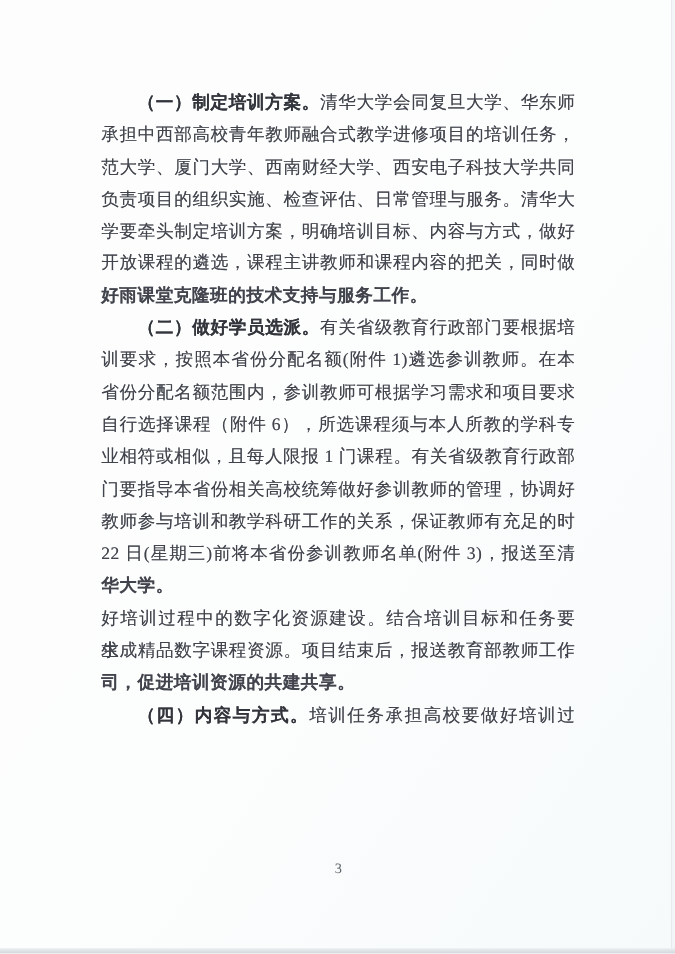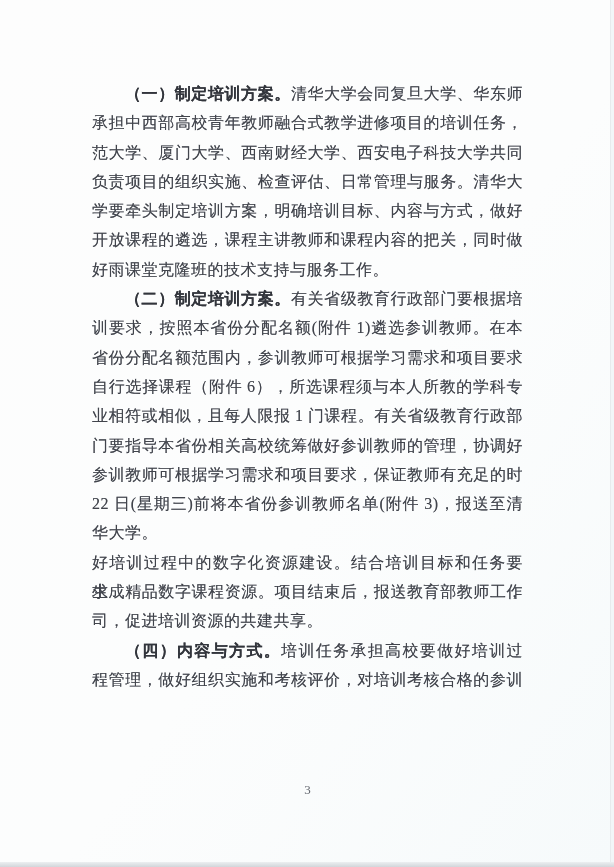--- a/index.html
+++ b/index.html
@@ -27,21 +27,21 @@
   }
   .line {
     text-align: justify;
     text-align-last: justify;
     height: 29.3px;
     overflow: visible;
     
     text-shadow: 0 0 0.4px rgba(60, 64, 72, 0.55);
   }
   .line.indent { padding-left: 33px; }
-  .line.no-just { text-align-last: left; }
+  .line.no-just { text-align-last: left; font-weight: bold; }
   .line b {
     font-weight: 700;
     color: var(--ink-bold, #32353c);
     text-shadow: 0 0 0.6px rgba(40, 42, 48, 0.8);
   }
   .page-number {
     position: absolute;
     left: 92px;
     top: 782px;
     width: 431px;
@@ -75,32 +75,31 @@
 
 <div class="page">
   <div class="text-block">
       <div class="line indent"><b>（一）制定培训方案。</b>清华大学会同复旦大学、华东师</div>
       <div class="line">承担中西部高校青年教师融合式教学进修项目的培训任务，</div>
       <div class="line">范大学、厦门大学、西南财经大学、西安电子科技大学共同</div>
       <div class="line">负责项目的组织实施、检查评估、日常管理与服务。清华大</div>
       <div class="line">学要牵头制定培训方案，明确培训目标、内容与方式，做好</div>
       <div class="line">开放课程的遴选，课程主讲教师和课程内容的把关，同时做</div>
       <div class="line no-just">好雨课堂克隆班的技术支持与服务工作。</div>
-      <div class="line indent"><b>（二）制定培训方案。</b>有关省级教育行政部门要根据培</div>
+      <div class="line indent"><b>（二）做好学员选派。</b>有关省级教育行政部门要根据培</div>
       <div class="line">训要求，按照本省份分配名额(附件 1)遴选参训教师。在本</div>
       <div class="line">省份分配名额范围内，参训教师可根据学习需求和项目要求</div>
       <div class="line">自行选择课程（附件 6），所选课程须与本人所教的学科专</div>
       <div class="line">业相符或相似，且每人限报 1 门课程。有关省级教育行政部</div>
       <div class="line">门要指导本省份相关高校统筹做好参训教师的管理，协调好</div>
-      <div class="line">参训教师可根据学习需求和项目要求，保证教师有充足的时</div>
+      <div class="line">教师参与培训和教学科研工作的关系，保证教师有充足的时</div>
       <div class="line">22 日(星期三)前将本省份参训教师名单(附件 3)，报送至清</div>
       <div class="line no-just">华大学。</div>
       <div class="line">好培训过程中的数字化资源建设。结合培训目标和任务要求，</div>
       <div class="line">生成精品数字课程资源。项目结束后，报送教育部教师工作</div>
       <div class="line no-just">司，促进培训资源的共建共享。</div>
       <div class="line indent"><b>（四）内容与方式。</b>培训任务承担高校要做好培训过</div>
-      <div class="line">程管理，做好组织实施和考核评价，对培训考核合格的参训</div>
     </div>
   <div class="page-number">3</div>
   <div class="edge-right-tint"></div>
   <div class="edge-right-line"></div>
   <div class="edge-bottom"></div>
 </div>
 
 </body></html>

